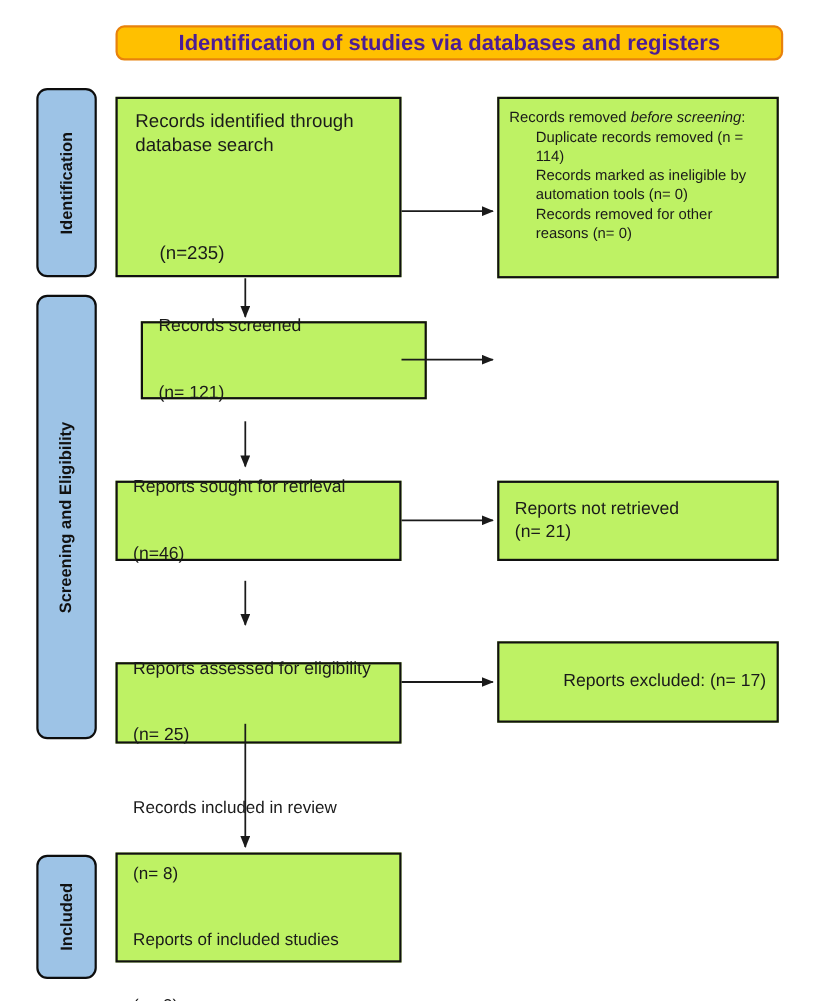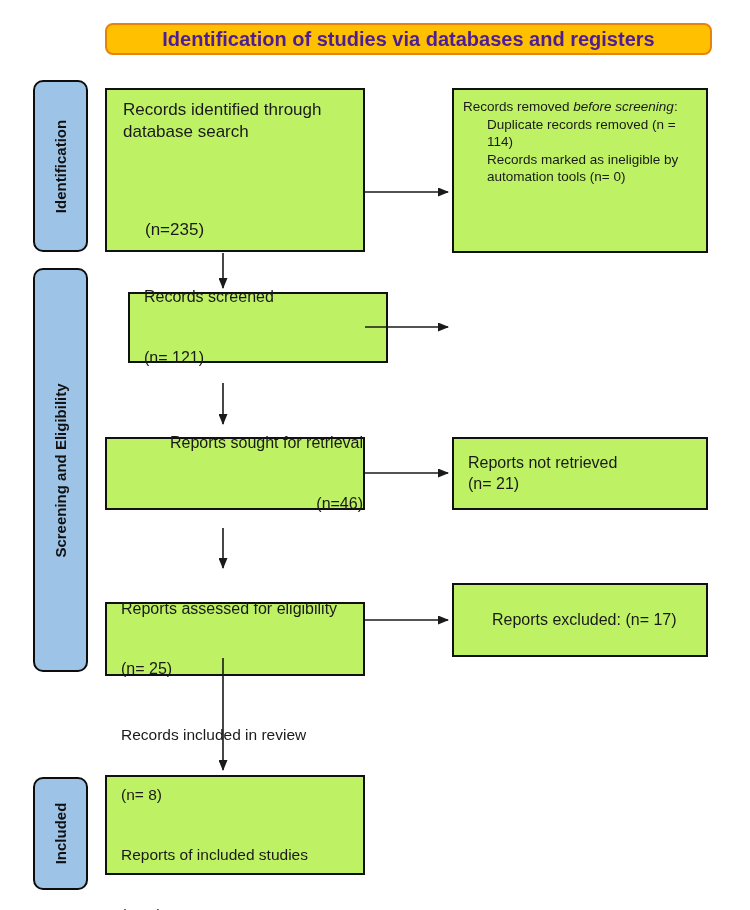--- a/index.html
+++ b/index.html
@@ -41,24 +41,24 @@
   .box-identified .indent { padding-left: 22px; margin-top: 36px; }
 
   .box-removed {
     top: 88px; height: 165px; justify-content: flex-start;
     font-size: 13.5px; line-height: 1.3; padding: 8px 8px 6px 9px; border-width: 2.5px;
   }
   .box-removed .item { margin-left: 24px; }
 
   .box-screened        { top: 292px; height: 71px; padding-left: 14px; margin-left: 23px; }
   .box-rec-excluded    { top: 292px; height: 71px; padding-left: 14px; }
-  .box-sought          { top: 437px; height: 73px; padding-left: 14px; text-align: right; }
+  .box-sought          { top: 437px; height: 73px; padding-left: 14px; }
   .box-not-retrieved   { top: 437px; height: 73px; padding-left: 14px; }
   .box-assessed        { top: 583px; height: 74px; padding-left: 14px; margin-top: 19px; }
-  .box-rep-excluded    { top: 583px; height: 74px; padding-left: 38px; }
+  .box-rep-excluded    { top: 583px; height: 74px; padding-left: 58px; }
   .box-included        { top: 775px; height: 100px; padding-left: 14px; font-size: 15.5px; }
 
   .arrows { position: absolute; left: 0; top: 0; pointer-events: none; }
 </style>
 </head>
 <body>
 
 <div class="canvas">
 
   <div class="banner">
@@ -79,20 +79,21 @@
     <div>Records identified through database search</div>
     <div class="indent">(n=235)</div>
   </div>
 
   <div class="fbox col-r box-removed">
     <div>
       <span>Records removed </span><i>before screening</i><span>:</span>
     </div>
     <div class="item">Duplicate records removed (n = 114)</div>
     <div class="item">Records marked as ineligible by automation tools (n= 0)</div>
+    <div class="item">Records removed for other reasons (n= 0)</div>
   </div>
 
   <div class="fbox col-l box-screened">
     <div>Records screened</div>
     <div>(n= 121)</div>
   </div>
 
   <div class="fbox col-l box-sought">
     <div>Reports sought for retrieval</div>
     <div>(n=46)</div>

